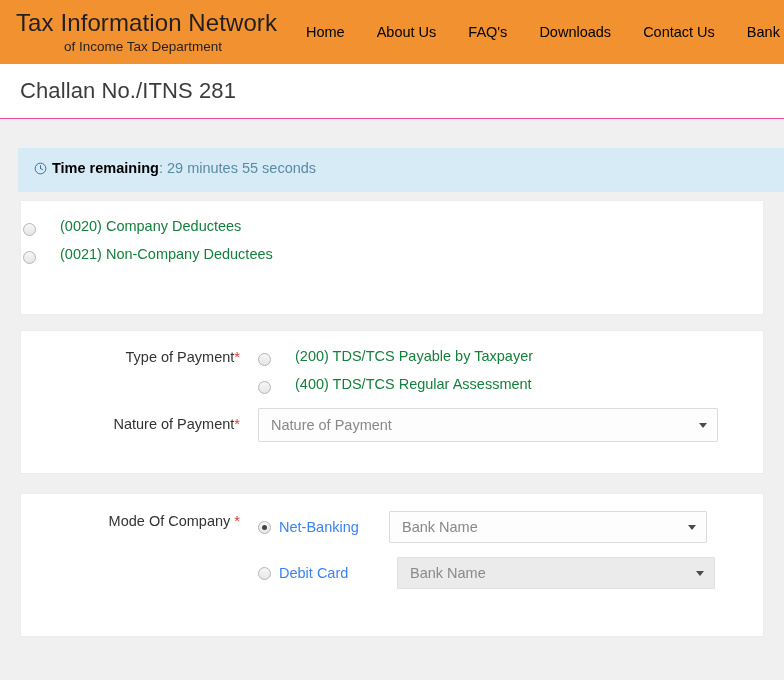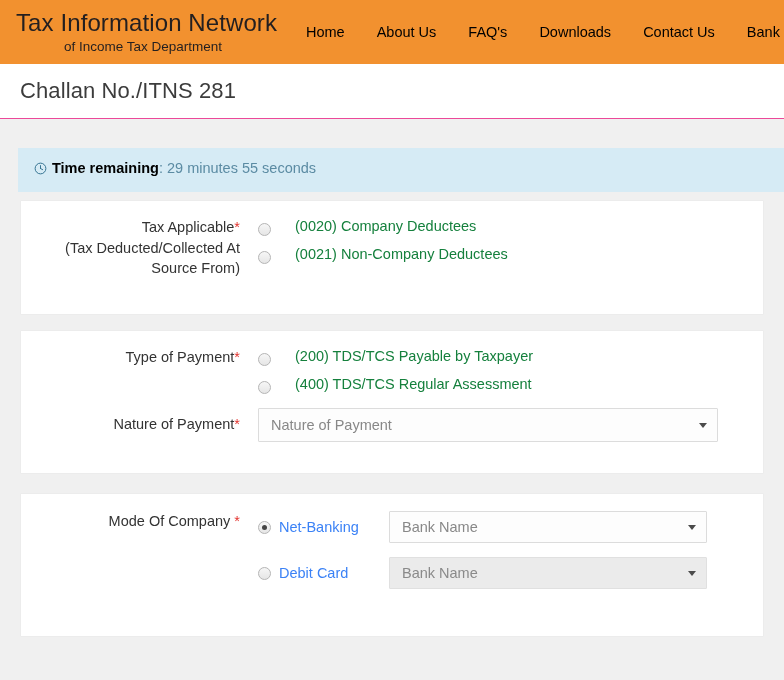--- a/index.html
+++ b/index.html
@@ -212,21 +212,21 @@
   #panel-payment .form-row.nature { padding-top: 14px; align-items: center; }
   #panel-mode .form-row { padding-top: 17px; }
 
   .nature-select { width: 460px; height: 34px; }
 
   .mode-grid { display: flex; flex-direction: column; }
   .mode-line {
     display: flex;
     align-items: center;
   }
-  .mode-line + .mode-line { margin-top: 14px; }
+  .mode-line + .mode-line { margin-top: 14px; gap: 8px; }
   .mode-radio-cell {
     width: 131px;
     flex: 0 0 131px;
     display: flex;
     align-items: center;
     font-size: 14.5px;
     color: #3b82f6;
   }
   .bank-select { width: 318px; height: 32px; }
 </style>
@@ -260,24 +260,20 @@
         <circle cx="8" cy="8" r="6.6" fill="none" stroke="#31708f" stroke-width="1.2"></circle>
         <line x1="8" y1="8" x2="8" y2="4.4" stroke="#31708f" stroke-width="1.2" stroke-linecap="round"></line>
         <line x1="8" y1="8" x2="10.6" y2="9.4" stroke="#31708f" stroke-width="1.2" stroke-linecap="round"></line>
       </svg>
     </span><span class="alert-label">Time remaining</span><span class="alert-value">:</span>
     <span class="alert-value">29 minutes 55 seconds</span>
   </div>
 
   <div class="panel" id="panel-tax">
     <div class="form-row">
-      <div class="form-label">
-        <span>Tax Applicable</span><span class="req">*</span>
-        <div>(Tax Deducted/Collected At Source From)</div>
-      </div>
       <div class="form-control-area">
         <div class="radio-line">
           <span class="radio"></span>
           <span class="radio-text">(0020) Company Deductees</span>
         </div>
         <div class="radio-line">
           <span class="radio"></span>
           <span class="radio-text">(0021) Non-Company Deductees</span>
         </div>
       </div>

